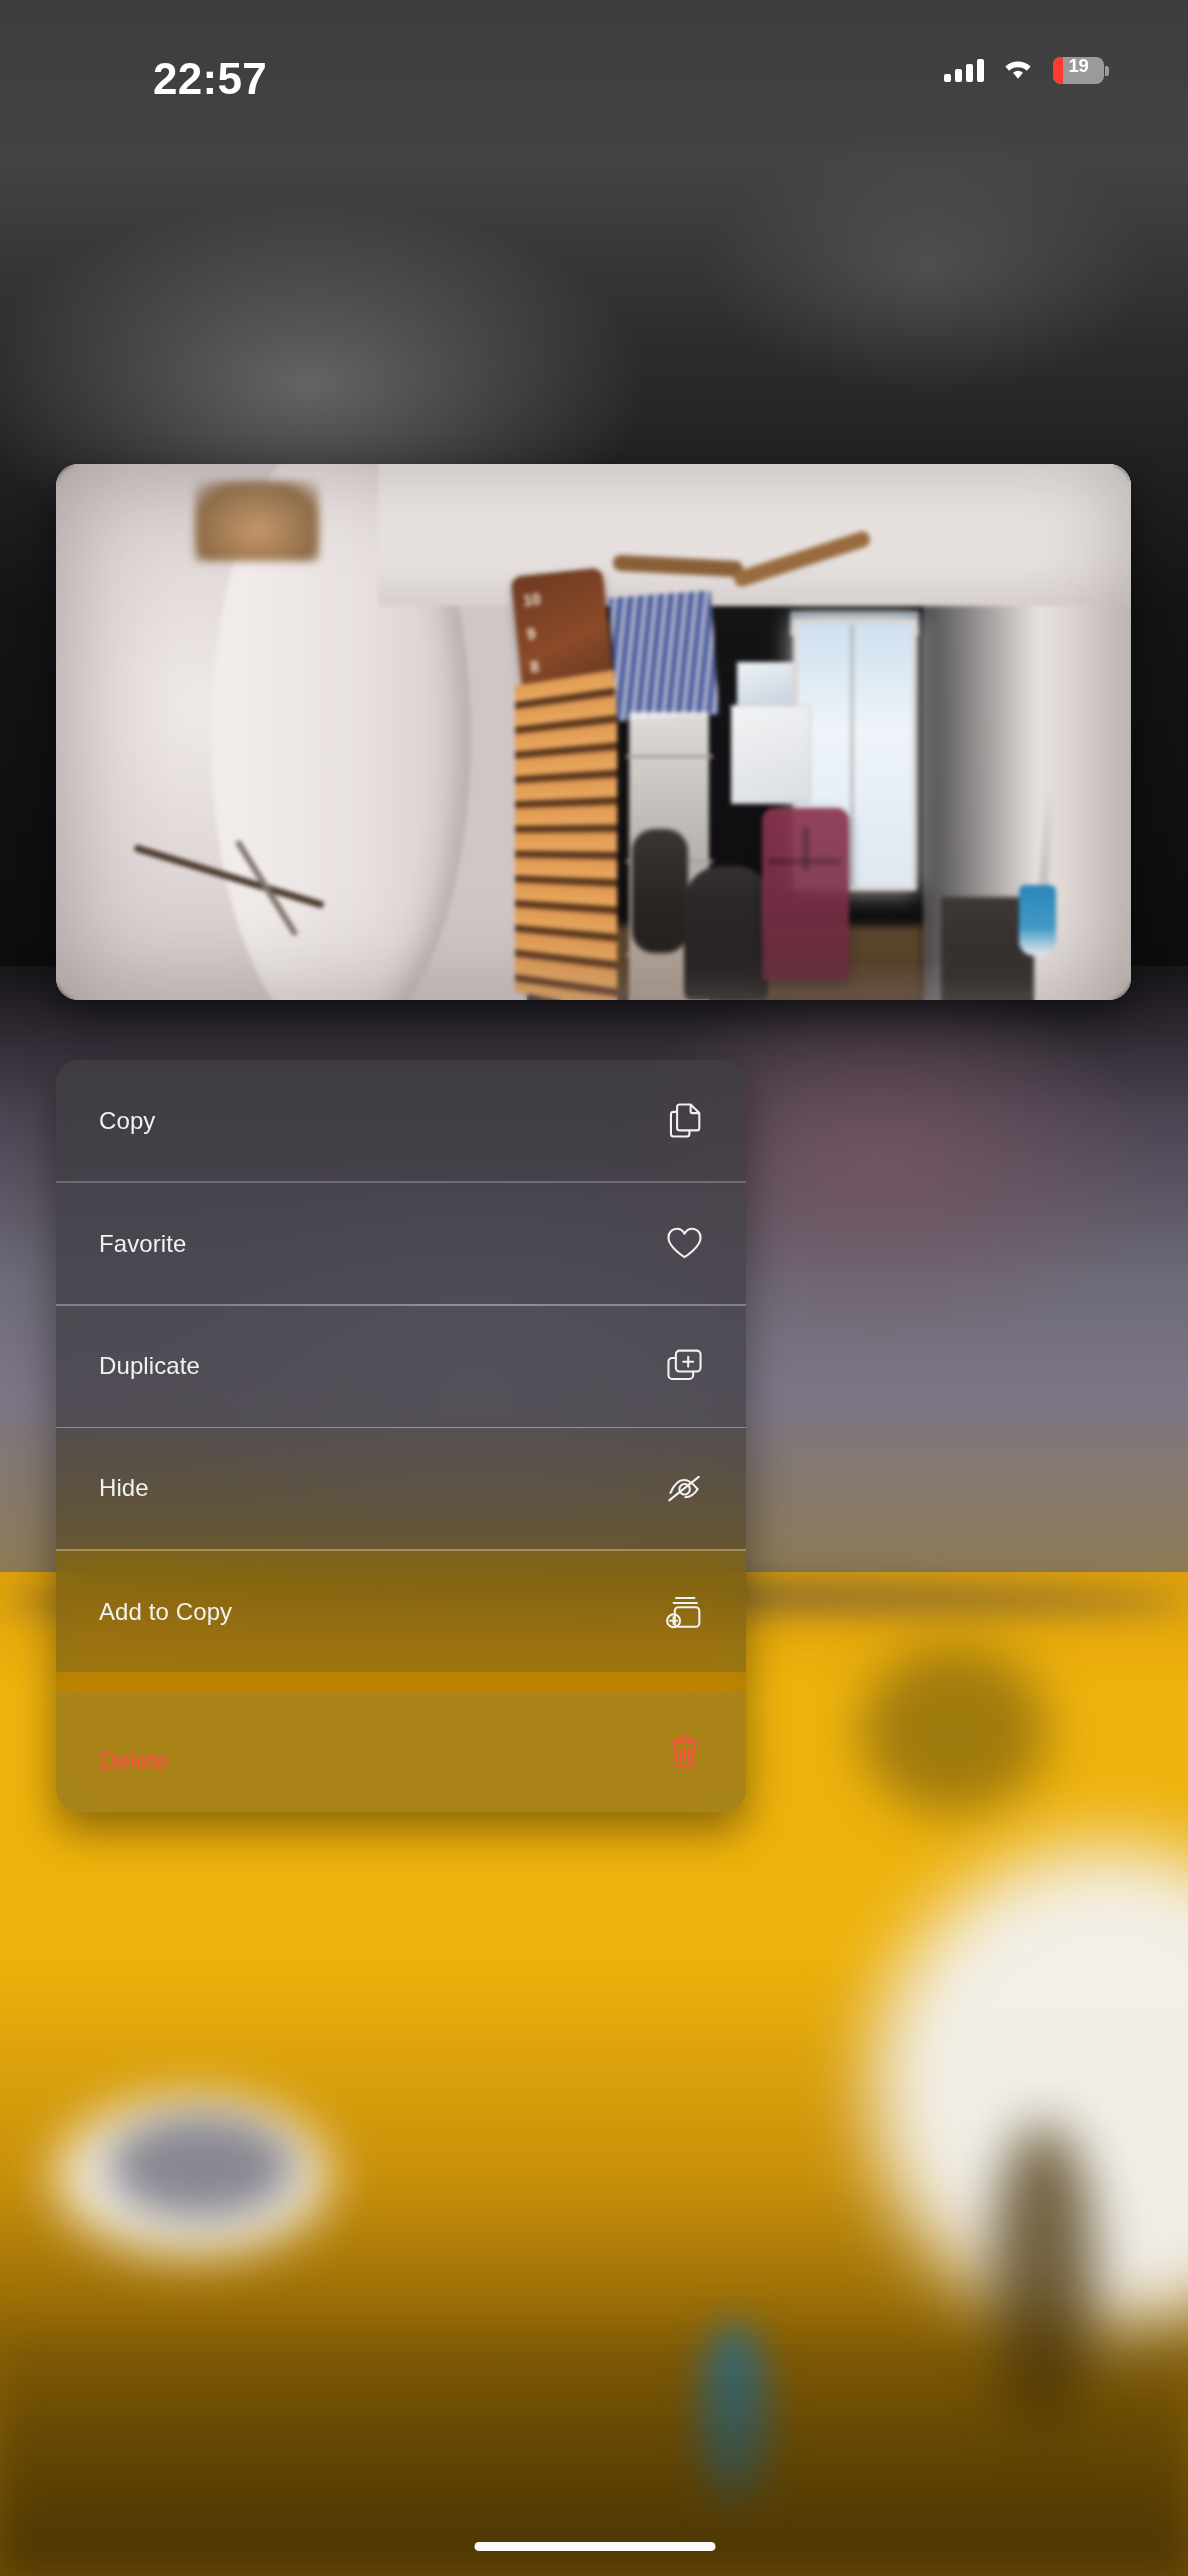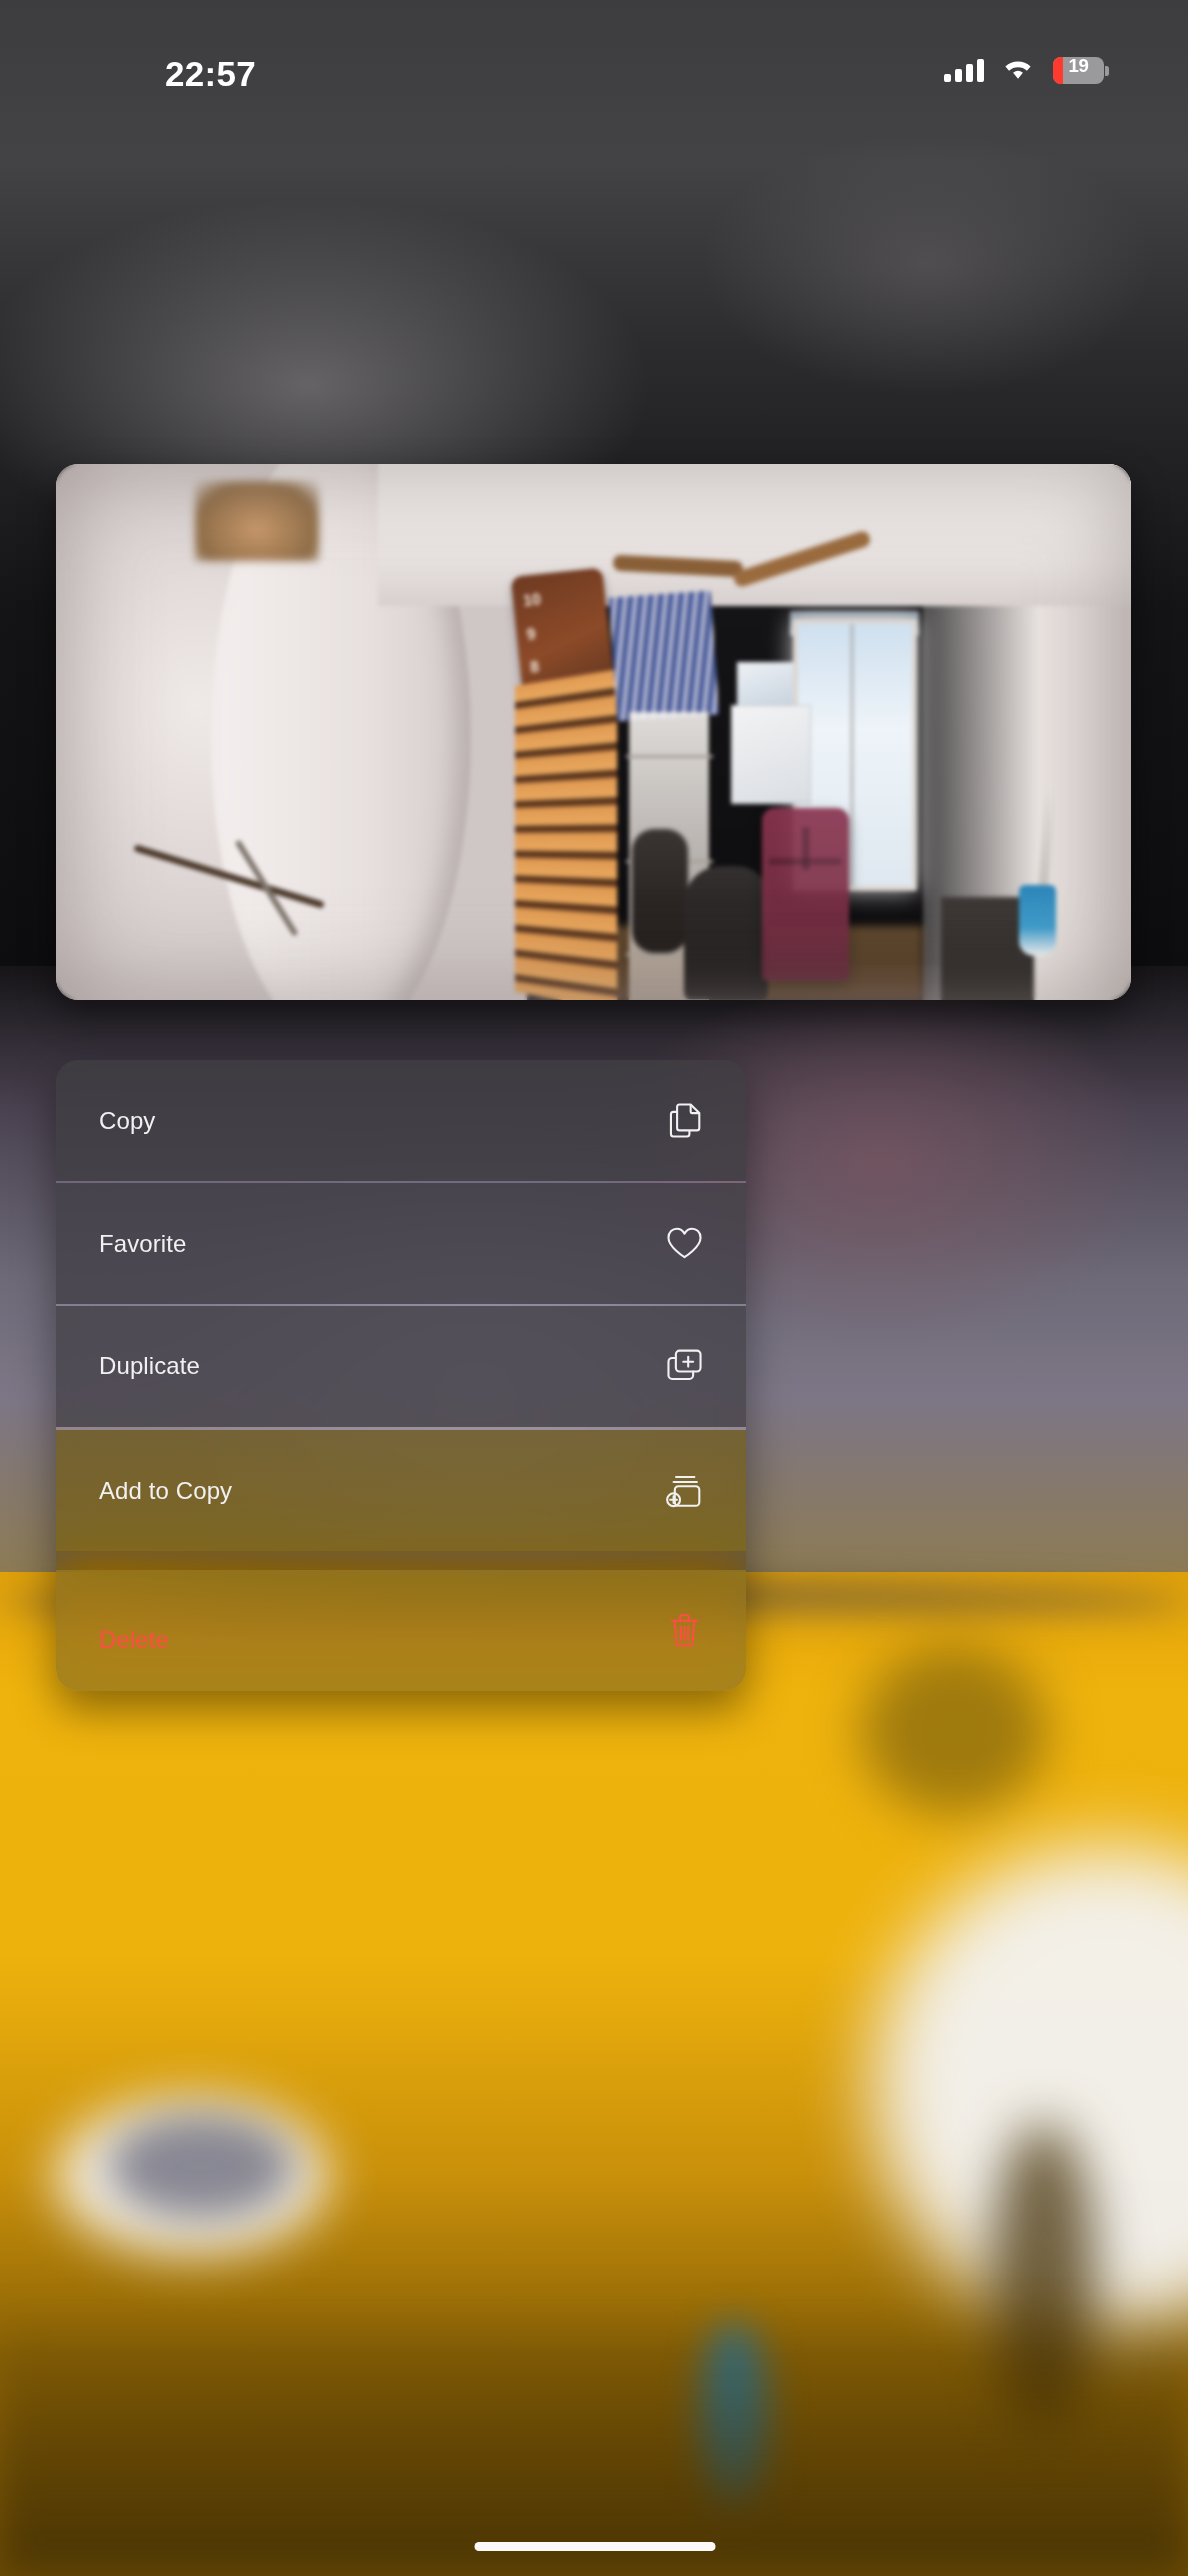--- a/index.html
+++ b/index.html
@@ -45,22 +45,22 @@
   .blob-band{ position:absolute; left:0; right:0; top:1582px; height:43px; background:linear-gradient(180deg,rgba(70,66,72,.9),rgba(200,150,20,0)); filter:blur(16px); }
   .blob-darkband{ position:absolute; left:0; right:0; top:2303px; height:272px; background:linear-gradient(180deg,rgba(80,58,6,0),rgba(72,51,4,.92)); filter:blur(18.6px); }
 
   
   #statusbar{
     position:absolute; left:0; right:0; top:0; height:124px; z-index:40;
     display:flex; align-items:center; justify-content:space-between;
     padding:0 74px 0 0;
   }
   #status-time{
-    position:absolute; left:165px; top:54px;
-    font-size:35px; font-weight:700; color:#fff; letter-spacing:0.3px;
+    position:absolute; left:153px; top:54px;
+    font-size:44px; font-weight:700; color:#fff; letter-spacing:0.3px;
   }
   #status-right{
     position:absolute; right:80px; top:57px;
     display:flex; align-items:center; gap:18.6px;
   }
   .sig{ display:flex; align-items:flex-end; gap:4.3px; height:23.5px; }
   .sig i{ display:block; width:6.8px; background:#fff; border-radius:1.9px; }
   .sig i:nth-child(1){ height:8px; }
   .sig i:nth-child(2){ height:13px; }
   .sig i:nth-child(3){ height:18px; }
@@ -385,20 +385,31 @@
     <span class="mi-icon">
       <svg width="37" height="36" viewBox="0 0 60 58" fill="none" stroke="#f2f1f2" stroke-width="3.4" stroke-linejoin="round" stroke-linecap="round">
         <rect x="16" y="4" width="40" height="34" rx="6"></rect>
         <path d="M16 16 H10 a6 6 0 0 0-6 6 v22 a6 6 0 0 0 6 6 h28 a6 6 0 0 0 6-6 v-6"></path>
         <path d="M36 14 v16 M28 22 h16"></path>
       </svg>
     </span>
   </div>
   <div class="sep"></div>
 
+  <div class="menu-item t4">
+    <span class="label">Hide</span>
+    <span class="mi-icon">
+      <svg width="40" height="32" viewBox="0 0 64 52" fill="none" stroke="#f2f1f2" stroke-width="3.4" stroke-linecap="round" stroke-linejoin="round">
+        <path d="M10 34 C16 20 24 13 32 13 C40 13 48 20 54 28"></path>
+        <path d="M54 28 C49 36 42 41 34 41"></path>
+        <circle cx="33" cy="28" r="8.5"></circle>
+        <path d="M8 46 L56 8"></path>
+      </svg>
+    </span>
+  </div>
   <div class="sep"></div>
 
   <div class="sep"></div>
 
   <div class="menu-item t6">
     <span class="label">Add to Copy</span>
     <span class="mi-icon">
       <svg width="38" height="37" viewBox="0 0 62 60" fill="none" stroke="#f2f1f2" stroke-width="3.4" stroke-linejoin="round" stroke-linecap="round">
         <path d="M18 8 H48"></path>
         <path d="M14 16 H52"></path>

